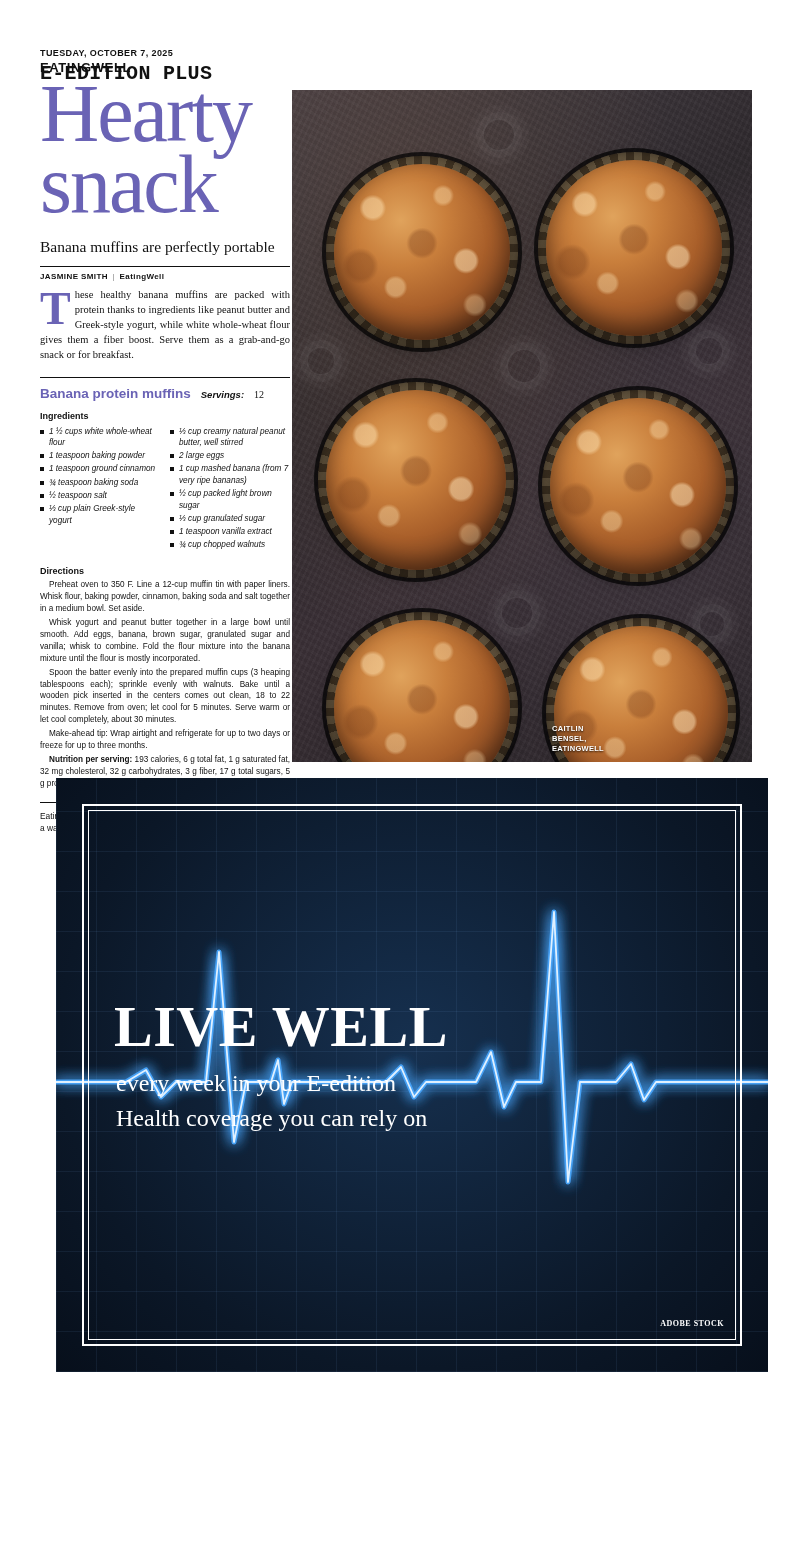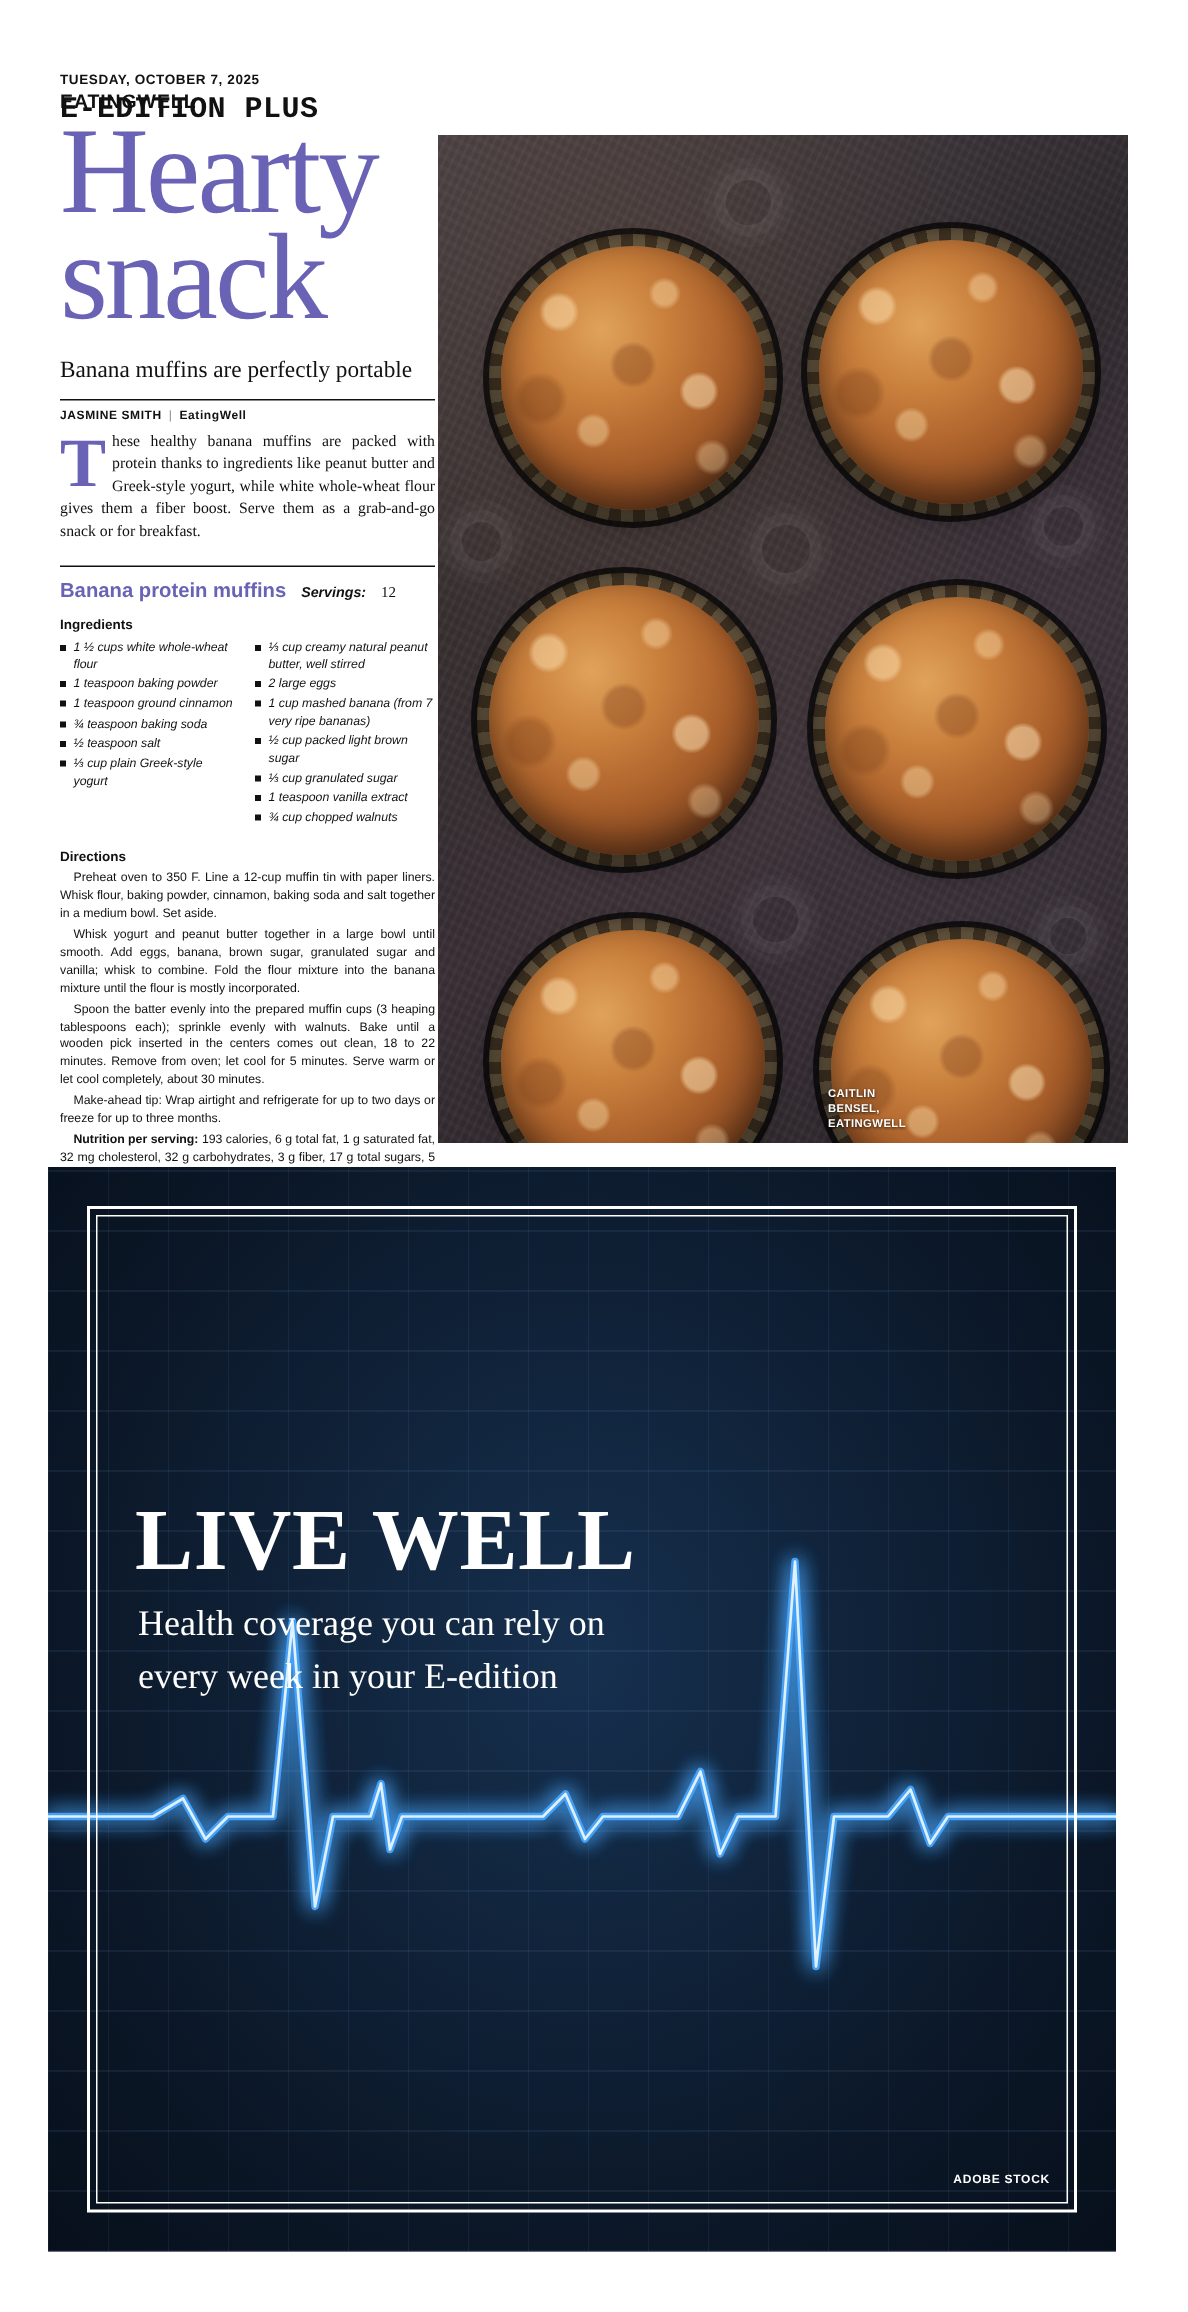--- a/index.html
+++ b/index.html
@@ -266,24 +266,24 @@
     line-height: 1.35;
     color: #ffffff;
     letter-spacing: 0.3px;
     text-shadow: 0 1px 2px rgba(0,0,0,0.8);
     z-index: 5;
   }
 
   
   .ad {
     position: absolute;
-    left: 32px;
+    left: 56px;
     top: 778px;
     width: 712px;
-    height: 723px;
+    height: 594px;
     background: #0d1b2e;
     overflow: hidden;
   }
   .ad-grid {
     position: absolute; inset: 0;
     background:
       repeating-linear-gradient(0deg, rgba(120,170,230,0.09) 0 1px, transparent 1px 40px),
       repeating-linear-gradient(90deg, rgba(120,170,230,0.09) 0 1px, transparent 1px 40px),
       radial-gradient(ellipse at 50% 45%, #16304f 0%, #0b1727 70%, #070f1b 100%);
   }
@@ -314,21 +314,21 @@
     width: 420px;
     font-family: "Liberation Serif", serif;
     font-size: 24px;
     line-height: 1.45;
     color: #ffffff;
   }
   .ad-credit {
     position: absolute;
     right: 44px;
     bottom: 44px;
-    font-family: Liberation Sans, sans-serif;
+    font-family: Liberation Serif, serif;
     font-size: 8px;
     font-weight: bold;
     letter-spacing: 0.5px;
     color: #ffffff;
     margin-top: 12px;
   }
   .ekg { position: absolute; left: 0; right: 0; bottom: 150px; width: 712px; height: 330px; }
 </style>
 </head>
 <body>
@@ -457,17 +457,17 @@
     </defs>
     <path d="M0,190 L70,190 L90,178 L105,205 L120,190 L150,190 L163,60 L178,250 L190,190 L215,190 L222,168 L228,212 L236,190 L330,190 L345,175 L358,205 L370,190 L420,190 L435,160 L448,215 L460,190 L485,190 L498,20 L512,290 L524,190 L560,190 L575,172 L588,208 L600,190 L712,190" fill="none" stroke="#4aa8ff" stroke-width="5" stroke-linejoin="round" stroke-linecap="round" filter="url(#glow)" opacity="0.95"></path>
     <path d="M0,190 L70,190 L90,178 L105,205 L120,190 L150,190 L163,60 L178,250 L190,190 L215,190 L222,168 L228,212 L236,190 L330,190 L345,175 L358,205 L370,190 L420,190 L435,160 L448,215 L460,190 L485,190 L498,20 L512,290 L524,190 L560,190 L575,172 L588,208 L600,190 L712,190" fill="none" stroke="#dff0ff" stroke-width="1.8" stroke-linejoin="round" stroke-linecap="round"></path>
   </svg>
 
   <div class="ad-border-outer"></div>
   <div class="ad-border-inner"></div>
 
   <div class="ad-title">LIVE WELL</div>
   <div class="ad-sub">
+    <div>every week in your E-edition</div>
     <div>Health coverage you can rely on</div>
-    <div>every week in your E-edition</div>
   </div>
   <div class="ad-credit">ADOBE STOCK</div>
 </div>
 
 </body></html>

